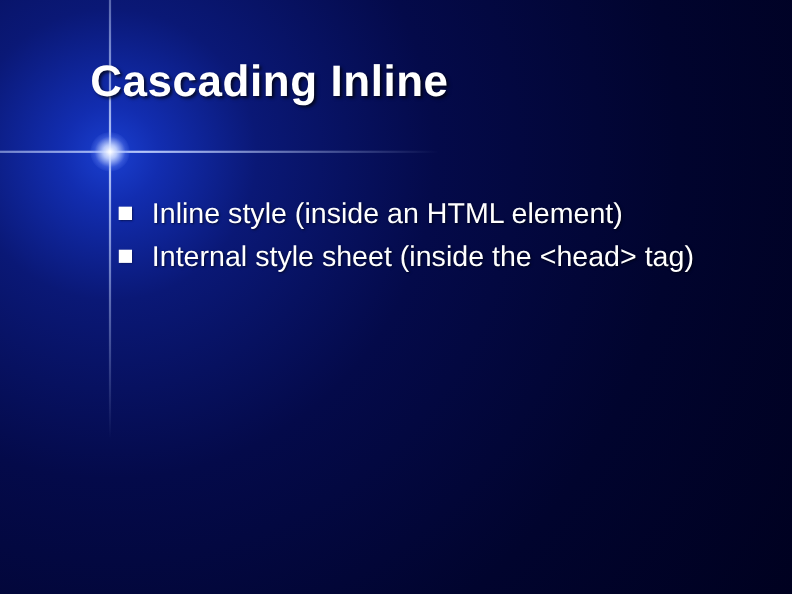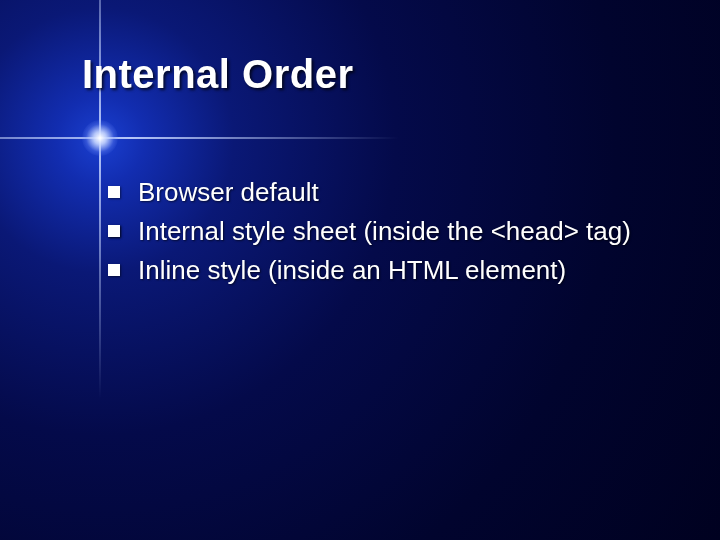--- a/index.html
+++ b/index.html
@@ -95,34 +95,30 @@
     box-shadow: 1px 1px 2px rgba(0,0,0,0.5);
   }
 </style>
 </head>
 <body>
 
 <div class="slide">
   <div class="flare"></div>
   <div class="flare-core"></div>
 
-  <div class="title">Internal Order</div>
+  <div class="title">Cascading Inline</div>
 
   <div class="body">
     <ul class="bullets">
       <li>
         <span class="sq"></span>
-        <span>Browser default</span>
       </li>
       <li>
         <span class="sq"></span>
+        <span>Inline style (inside an HTML element)</span>
       </li>
       <li>
         <span class="sq"></span>
         <span>Internal style sheet (inside the &lt;head&gt; tag)</span>
-      </li>
-      <li>
-        <span class="sq"></span>
-        <span>Inline style (inside an HTML element)</span>
       </li>
     </ul>
   </div>
 </div>
 
 </body></html>

